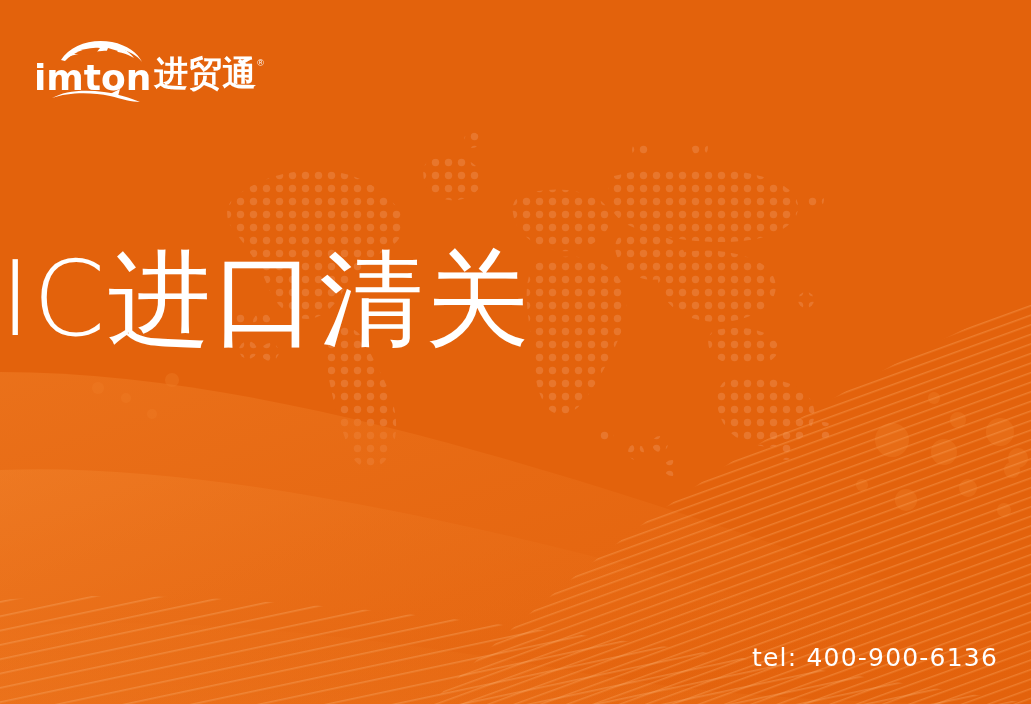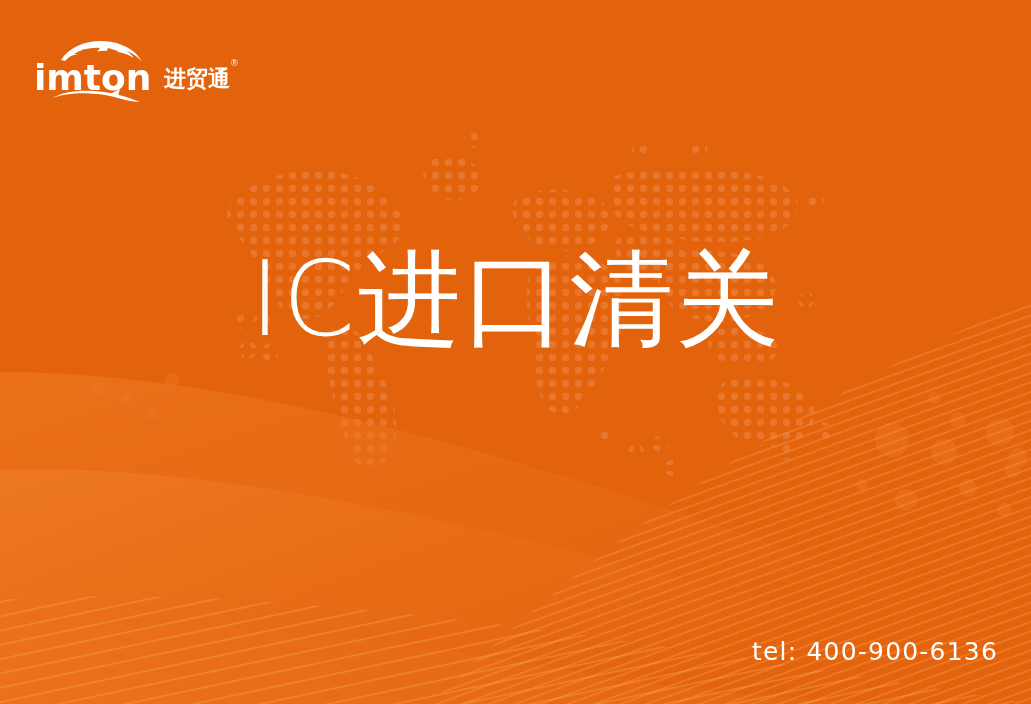--- a/index.html
+++ b/index.html
@@ -29,56 +29,55 @@
     display:flex;align-items:flex-end;
     z-index:5;
   }
   #logo-mark{
     position:relative;
     width:128px;height:66px;
   }
   #logo-mark svg{position:absolute;left:0;top:0;}
   #logo-cn{
     color:#ffffff;
-    font-size:22px;
+    font-size:34px;
     font-weight:bold;
     letter-spacing:0px;
     line-height:1;
     margin:0 0 12px 2px;
     white-space:nowrap;
     font-family:"DejaVu Sans","Liberation Sans",sans-serif;
   }
   #logo-tm{
     color:#ffffff;
     font-size:9px;
     line-height:1;
     margin:0 0 34px 1px;
   }
 
   
   #headline{
     position:absolute;
     left:0;top:232px;
     width:1031px;
-    text-align:center;
     z-index:6;
     color:#ffffff;
     font-family:"DejaVu Sans","Liberation Sans",sans-serif;
     font-weight:300;
     font-size:104px;
     line-height:1.30;
     letter-spacing:2px;
     text-rendering:geometricPrecision;
   }
   #headline .hl-line{display:block;white-space:nowrap;}
 
   
   #phone{
     position:absolute;
-    right:33px;bottom:38px;
+    right:33px;bottom:32px;
     color:#ffffff;
     font-size:25px;
     letter-spacing:1.2px;
     font-family:"DejaVu Sans","Liberation Sans",sans-serif;
     z-index:7;
     white-space:nowrap;
   }
 </style>
 </head>
 <body>

